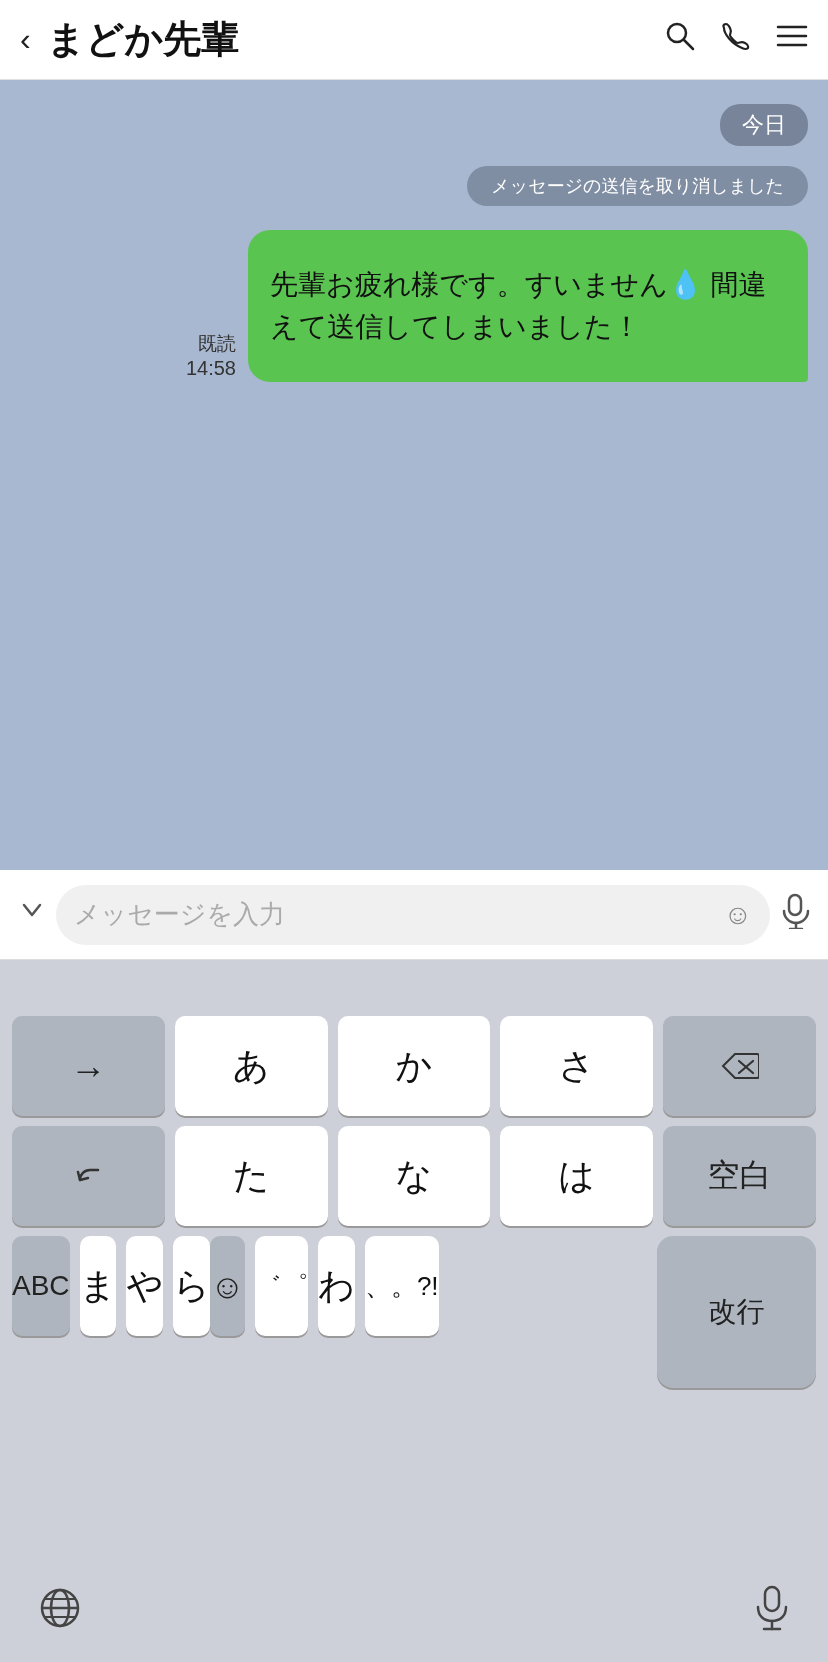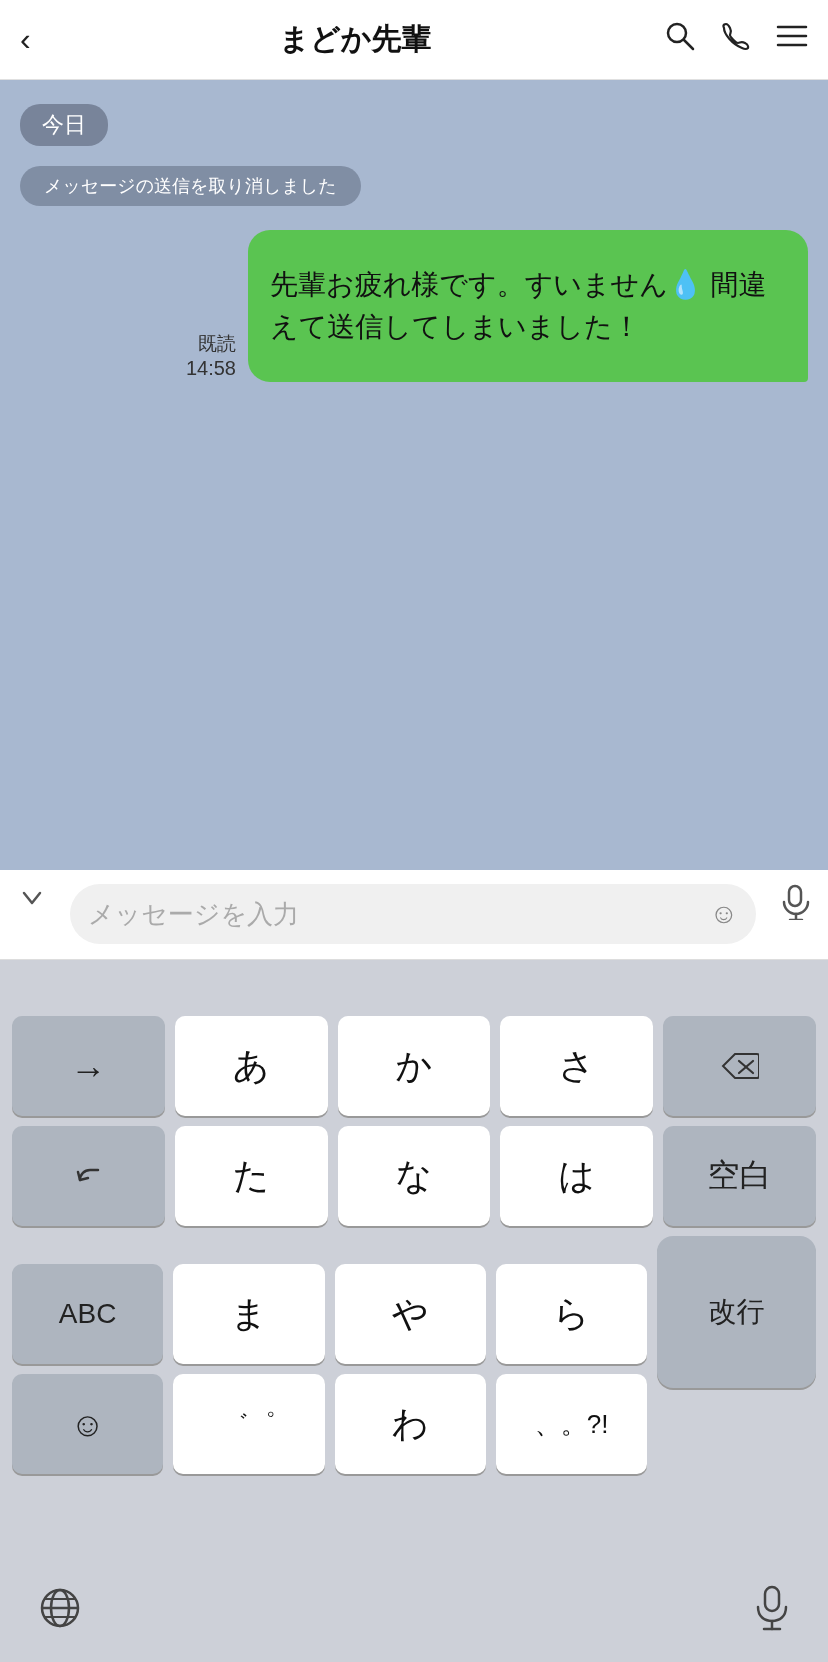--- a/index.html
+++ b/index.html
@@ -21,44 +21,43 @@
       border-bottom: 1px solid #e0e0e0;
     }
     .header-back {
       font-size: 32px;
       color: #222;
       cursor: pointer;
       margin-right: 16px;
     }
     .header-title {
       flex: 1;
-      font-size: 30px;
+      font-size: 38px;
       font-weight: bold;
       color: #111;
-      text-align: center;
     }
     .header-icons {
       display: flex;
       gap: 24px;
       align-items: center;
     }
     .header-icon {
       font-size: 30px;
       color: #222;
       cursor: pointer;
     }
 
     
     .chat-area {
       background: #a8b8d0;
       width: 100%;
       height: 790px;
       display: flex;
       flex-direction: column;
-      align-items: flex-start;
+      align-items: flex-end;
       padding: 24px 20px 20px;
       position: relative;
     }
 
     .date-badge {
       background: rgba(80,90,110,0.55);
       color: #fff;
       font-size: 22px;
       padding: 6px 22px;
       border-radius: 20px;
@@ -107,26 +106,26 @@
       font-size: 28px;
       line-height: 1.5;
       padding: 34px 22px;
       border-radius: 22px 22px 4px 22px;
       max-width: 560px;
     }
 
     
     .input-bar {
       display: flex;
-      align-items: flex-start;
+      align-items: center;
       background: #fff;
       padding: 14px 18px;
       height: 90px;
       border-bottom: 1px solid #ddd;
-      gap: 24px;
+      gap: 10px;
     }
     .expand-btn {
       font-size: 32px;
       color: #555;
       cursor: pointer;
       font-weight: bold;
     }
     .input-field {
       flex: 1;
       background: #f0f0f0;
@@ -334,21 +333,21 @@
         </svg>
       </div>
       <div class="kb-key kb-key-white">た</div>
       <div class="kb-key kb-key-white">な</div>
       <div class="kb-key kb-key-white">は</div>
       <div class="kb-key kb-key-space" style="font-size:32px;">空白</div>
     </div>
 
     <div style="display:flex; gap:10px;">
 
-      <div style="flex:4; display:flex; flex-direction:column; gap:10px;margin-top:28px;">
+      <div style="flex:4; display:flex; flex-direction:row; ">
 
         <div class="kb-row">
           <div class="kb-key kb-key-gray" style="font-size:28px; font-family: sans-serif;">ABC</div>
           <div class="kb-key kb-key-white">ま</div>
           <div class="kb-key kb-key-white">や</div>
           <div class="kb-key kb-key-white">ら</div>
         </div>
 
         <div class="kb-row">
           <div class="kb-key kb-key-gray" style="font-size:34px;">☺</div>

